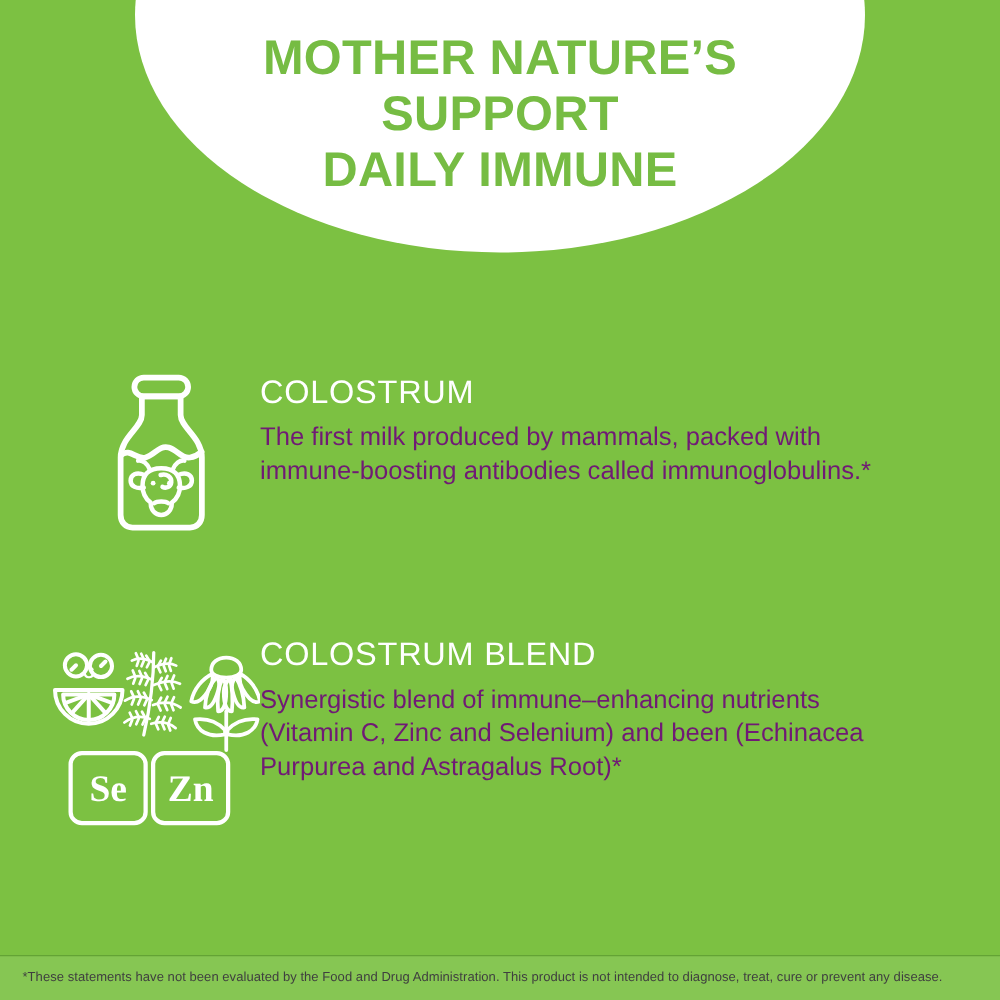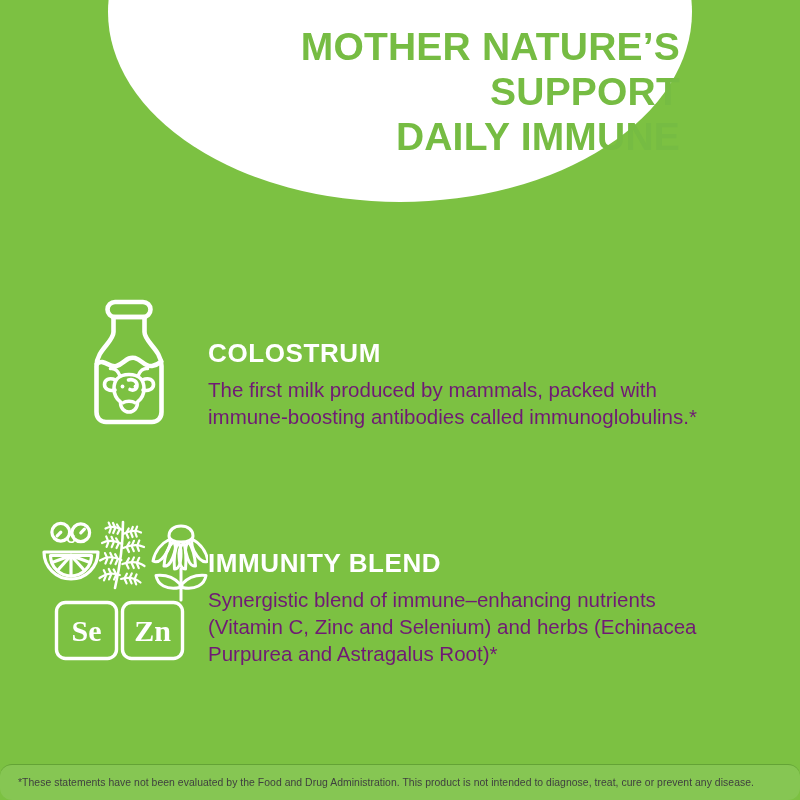--- a/index.html
+++ b/index.html
@@ -41,46 +41,45 @@
     top: 24px;
     width: 560px;
     text-align: center;
     color: #76bc43;
     font-weight: bold;
     font-size: 39px;
     line-height: 45px;
     letter-spacing: 0.2px;
     font-family: "Liberation Sans", sans-serif;
   }
-  .header-title .line { display: block; white-space: nowrap; text-align: right; }
+  .header-title .line { display: block; white-space: nowrap; }
 
   
   .feature {
     position: absolute;
     display: flex;
     align-items: flex-start;
   }
 
   .feature-icon {
     flex: 0 0 auto;
     position: relative;
   }
 
   .feature-text {
     flex: 1 1 auto;
   }
 
   .feature-heading {
     color: #ffffff;
-    font-weight: bold;
+    font-weight: normal;
     font-size: 26px;
     line-height: 30px;
     letter-spacing: 0.6px;
     margin-bottom: 8px;
-    margin-top: 40px;
   }
 
   .feature-body {
     color: #701a75;
     font-size: 20.5px;
     line-height: 27px;
     font-weight: 400;
   }
 
   #feature-colostrum {
@@ -103,21 +102,20 @@
   .footer-band {
     position: absolute;
     left: 0;
     bottom: 0;
     width: 800px;
     height: 36px;
     background: #86c653;
     border-top: 1px solid #63a335;
     display: flex;
     align-items: center;
-    border-radius: 12px;
   }
   .footer-text {
     padding-left: 18px;
     padding-right: 14px;
     color: #3f3f3f;
     font-size: 10.4px;
     line-height: 13px;
     letter-spacing: 0.05px;
     white-space: nowrap;
   }
@@ -276,22 +274,22 @@
           <rect x="20.5" y="88.5" width="60" height="56" rx="9" stroke-width="3.4"></rect>
           <text x="50.5" y="126.5" font-family="'Liberation Serif', serif" font-size="30" font-weight="bold" fill="#ffffff" stroke="none" text-anchor="middle">Se</text>
 
           <rect x="86.5" y="88.5" width="60" height="56" rx="9" stroke-width="3.4"></rect>
           <text x="116.5" y="126.5" font-family="'Liberation Serif', serif" font-size="30" font-weight="bold" fill="#ffffff" stroke="none" text-anchor="middle">Zn</text>
         </g>
       </svg>
     </div>
 
     <div class="feature-text">
-      <div class="feature-heading">IMMUNITY BLEND</div>
-      <div class="feature-body">Synergistic blend of immune–enhancing nutrients (Vitamin C, Zinc and Selenium) and herbs (Echinacea Purpurea and Astragalus Root)*</div>
+      <div class="feature-heading">COLOSTRUM BLEND</div>
+      <div class="feature-body">Synergistic blend of immune–enhancing nutrients (Vitamin C, Zinc and Selenium) and been (Echinacea Purpurea and Astragalus Root)*</div>
     </div>
   </div>
 
   <div class="footer-band">
     <div class="footer-text">*These statements have not been evaluated by the Food and Drug Administration. This product is not intended to diagnose, treat, cure or prevent any disease.</div>
   </div>
 
 </div>
 
 </body></html>

